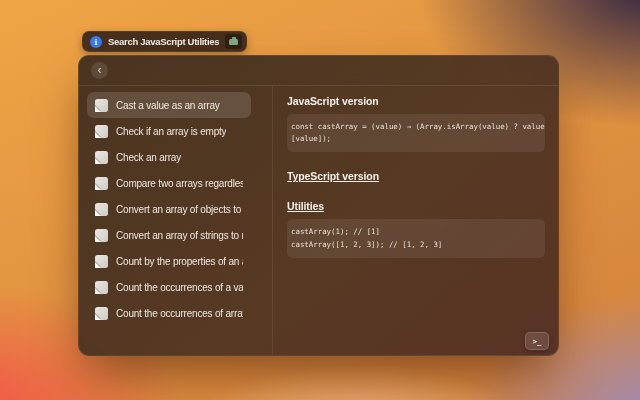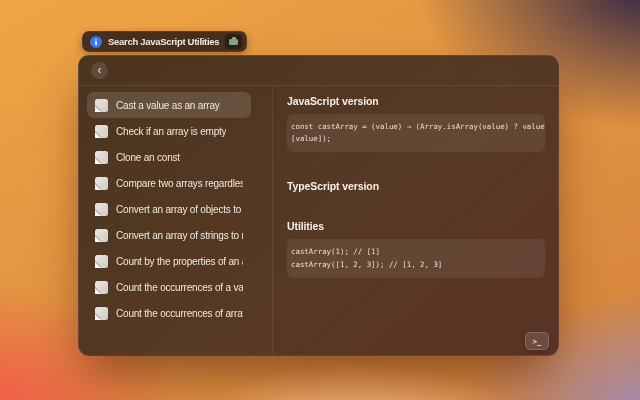--- a/index.html
+++ b/index.html
@@ -109,21 +109,21 @@
   
   .detail { flex: 1; padding: 9px 13px 0 14px; overflow: hidden; position: relative; }
   .detail-title {
     color: #ffffff; font-size: 15px; font-weight: 700; letter-spacing: -0.2px;
     margin-bottom: 11px; white-space: nowrap;
   }
   .section-heading {
     color: #f6f0ea; font-size: 10.5px; font-weight: 700; letter-spacing: -0.1px;
     margin: 0 0 7px 0;
   }
-  .section + .section .section-heading { margin-top: 28px; }
+  .section + .section .section-heading { margin-top: 18px; text-decoration: underline; }
   .code-block {
     background: rgba(255,255,255,0.075);
     border-radius: 6px;
     padding: 7px 4px;
     font-family: "DejaVu Sans Mono", monospace;
     font-size: 7.4px; line-height: 1.65;
     color: #e9e1d7;
     white-space: pre; overflow: hidden;
   }
 
@@ -164,21 +164,21 @@
         <div class="item selected">
           <span class="doc-icon"></span>
           <span class="item-label">Cast a value as an array</span>
         </div>
         <div class="item">
           <span class="doc-icon"></span>
           <span class="item-label">Check if an array is empty</span>
         </div>
         <div class="item">
           <span class="doc-icon"></span>
-          <span class="item-label">Clone an const</span>
+          <span class="item-label">Check an array</span>
         </div>
         <div class="item">
           <span class="doc-icon"></span>
           <span class="item-label">Compare two arrays regardless...</span>
         </div>
         <div class="item">
           <span class="doc-icon"></span>
           <span class="item-label">Convert an array of objects to a...</span>
         </div>
         <div class="item">

